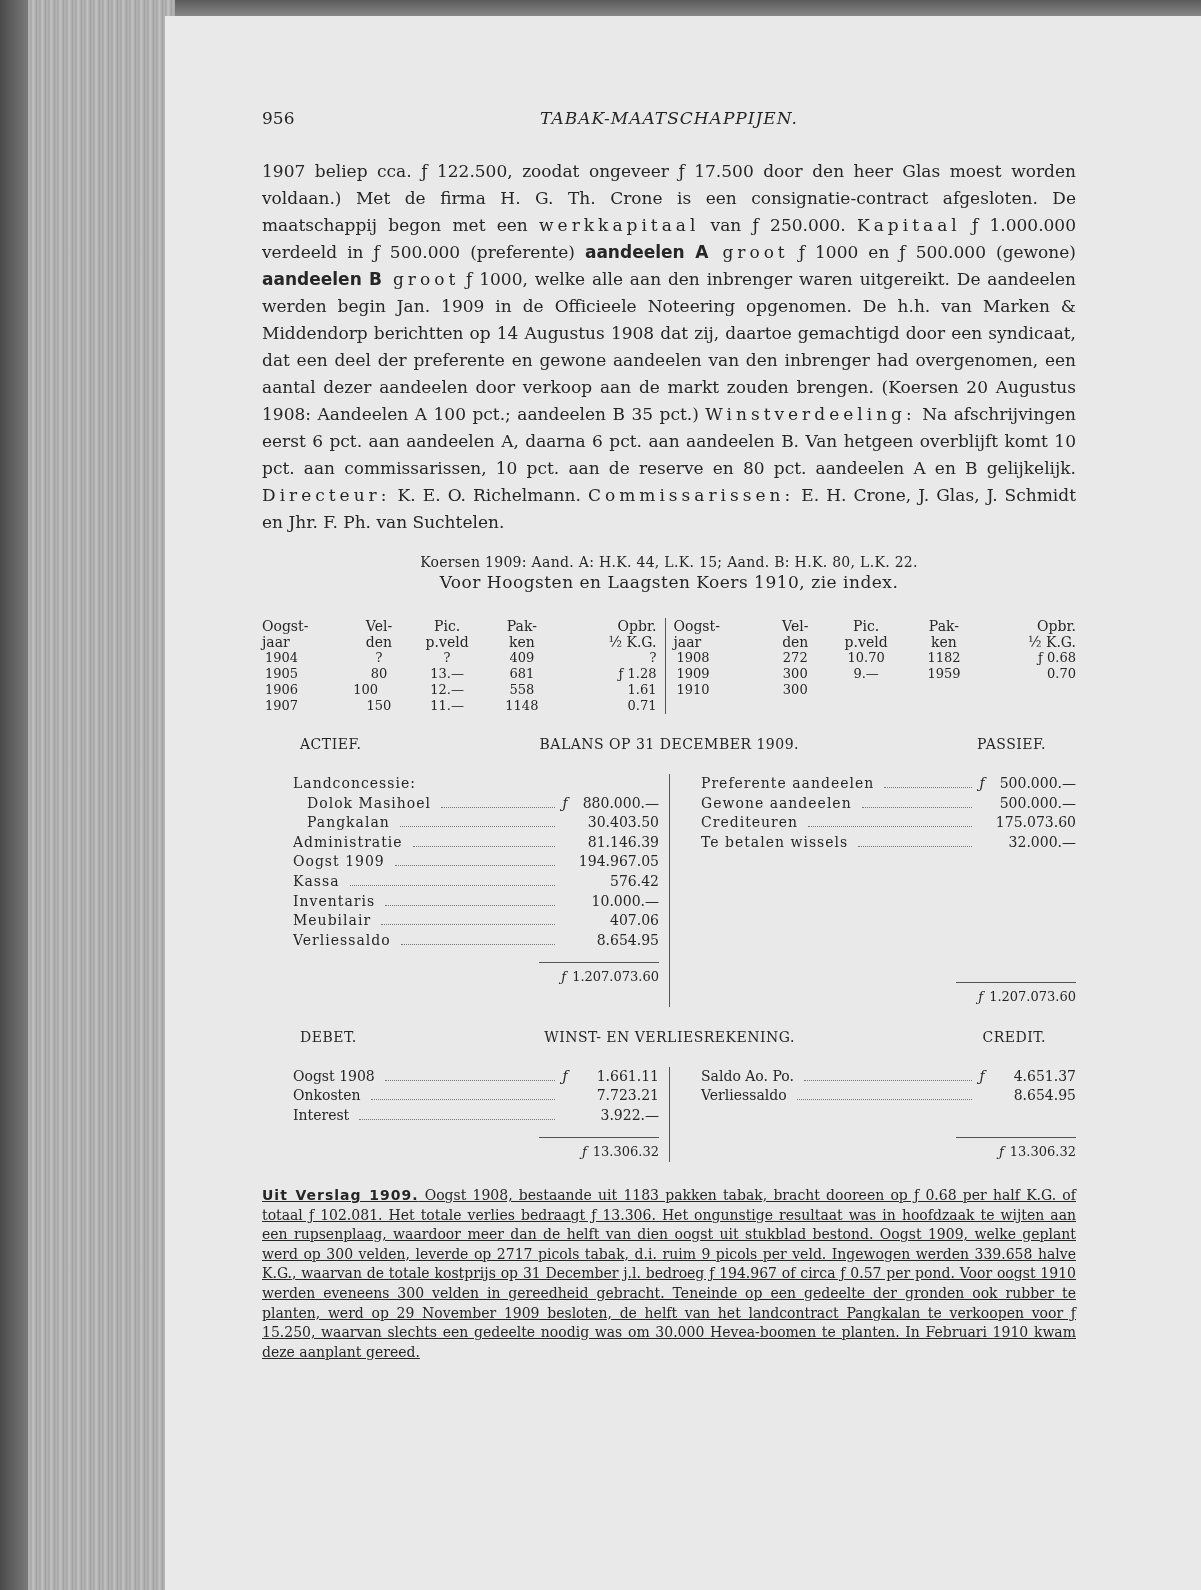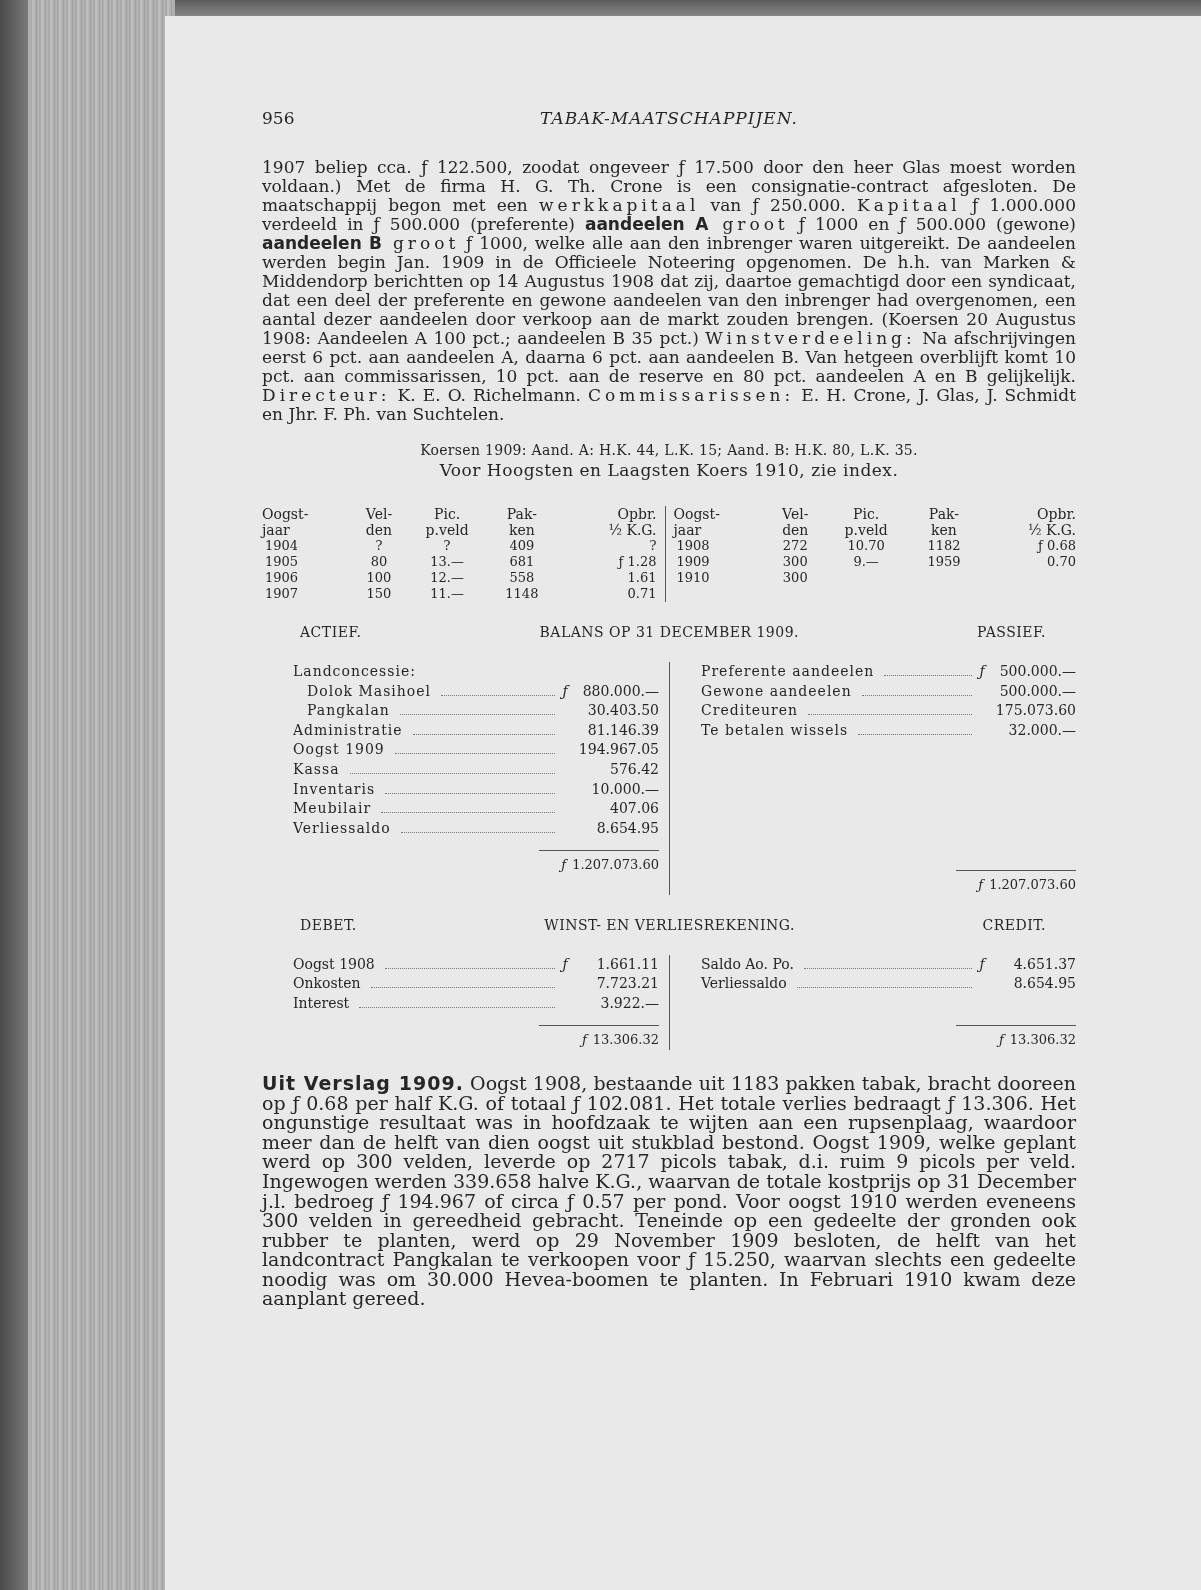--- a/index.html
+++ b/index.html
@@ -32,21 +32,21 @@
   .header {
     position:relative; height:30px; font-size:17px;
   }
   .page-number { position:absolute; left:0; top:0; }
   .running-title {
     position:absolute; left:0; right:0; top:0; text-align:center;
     font-style:italic; letter-spacing:1px;
   }
   .body-text {
     margin-top:20px;
-    font-size:17px; line-height:19px; text-align:justify;
+    font-size:17px; line-height:27px; text-align:justify;
     text-align-last:left;
   }
   .body-text p { margin:0; }
   .spaced { letter-spacing:4px; }
   .bold-sans { font-family:"DejaVu Sans", sans-serif; font-weight:bold; }
   .centered { text-align:center; }
   .koersen-line { font-size:14px; margin-top:18px; letter-spacing:0.3px; }
   .index-line { font-size:17px; margin-top:2px; letter-spacing:0.5px; }
 
   .harvest {
@@ -73,42 +73,42 @@
   .lrow { display:flex; align-items:baseline; white-space:nowrap;margin-left:31px; }
   .lrow .lbl { letter-spacing:1px; }
   .lrow .lbl.indent { padding-left:14px; }
   .lrow .dots { flex:1; border-bottom:1px dotted #777; margin:0 4px 4px 10px; height:1px; }
   .lrow .cur { width:12px; text-align:center; font-style:italic; }
   .lrow .amt { width:88px; text-align:right; }
   .rule { margin-left:auto; width:120px; border-top:1.5px solid #555; margin-top:12px; }
   .total { text-align:right; margin-top:4px; font-size:13px; }
   .total .cur { font-style:italic; margin-right:6px; }
 
-  .report { margin-top:24px; font-size:19px; line-height:19.6px; text-align:justify; }
+  .report { margin-top:24px; font-size:14px; line-height:19.6px; text-align:justify;text-decoration:underline; }
   .report .lead { font-family:"DejaVu Sans", sans-serif; font-weight:bold; letter-spacing:1px; }
 </style>
 </head>
 <body>
 
 <div class="top-edge"></div>
 <div class="book-edge"></div>
 <div class="page"></div>
 
 <div class="content">
 
   <div class="header">
     <span class="page-number">956</span>
     <span class="running-title">TABAK-MAATSCHAPPIJEN.</span>
   </div>
 
   <div class="body-text">
     <p><span>1907 beliep cca. </span><span>ƒ 122.500, zoodat ongeveer ƒ 17.500 door den heer Glas moest worden voldaan.) Met de firma H. G. Th. Crone is een consignatie-contract afgesloten. De maatschappij begon met een </span><span class="spaced">werkkapitaal</span><span> van ƒ 250.000. </span><span class="spaced">Kapitaal</span><span> ƒ 1.000.000 verdeeld in ƒ 500.000 (preferente) </span><span class="bold-sans">aandeelen A</span><span class="spaced"> groot</span><span> ƒ 1000 en ƒ 500.000 (gewone) </span><span class="bold-sans">aandeelen B</span><span class="spaced"> groot</span><span> ƒ 1000, welke alle aan den inbrenger waren uitgereikt. De aandeelen werden begin Jan. 1909 in de Officieele Noteering opgenomen. De h.h. van Marken &amp; Middendorp berichtten op 14 Augustus 1908 dat zij, daartoe gemachtigd door een syndicaat, dat een deel der preferente en gewone aandeelen van den inbrenger had overgenomen, een aantal dezer aandeelen door verkoop aan de markt zouden brengen. (Koersen 20 Augustus 1908: Aandeelen A 100 pct.; aandeelen B 35 pct.) </span><span class="spaced">Winstverdeeling:</span><span> Na afschrijvingen eerst 6 pct. aan aandeelen A, daarna 6 pct. aan aandeelen B. Van hetgeen overblijft komt 10 pct. aan commissarissen, 10 pct. aan de reserve en 80 pct. aandeelen A en B gelijkelijk. </span><span class="spaced">Directeur:</span><span> K. E. O. Richelmann. </span><span class="spaced">Commissarissen:</span><span> E. H. Crone, J. Glas, J. Schmidt en Jhr. F. Ph. van Suchtelen.</span></p>
   </div>
 
-  <div class="centered koersen-line">Koersen 1909: Aand. A: H.K. 44, L.K. 15; Aand. B: H.K. 80, L.K. 35.</div>
+  <div class="centered koersen-line">Koersen 1909: Aand. A: H.K. 44, L.K. 15; Aand. B: H.K. 80, L.K. 22.</div>
   <div class="centered index-line">Voor Hoogsten en Laagsten Koers 1910, zie index.</div>
 
   <div class="harvest">
     <div class="harvest-half left">
       <table>
         <tbody>
             <tr>
           <th style="text-align:left">Oogst-</th>
           <th>Vel-</th>
           <th>Pic.</th>
@@ -131,21 +131,21 @@
         </tr>
         <tr>
           <td style="padding-left:3px">1905</td>
           <td style="text-align:center">80</td>
           <td style="text-align:center">13.—</td>
           <td style="text-align:center">681</td>
           <td style="text-align:right;padding-right:8px">ƒ 1.28</td>
         </tr>
         <tr>
           <td style="padding-left:3px">1906</td>
-          <td style="text-align:center">100</td>
+          <td style="">100</td>
           <td style="text-align:center">12.—</td>
           <td style="text-align:center">558</td>
           <td style="text-align:right;padding-right:8px">1.61</td>
         </tr>
         <tr>
           <td style="padding-left:3px">1907</td>
           <td style="text-align:center">150</td>
           <td style="text-align:center">11.—</td>
           <td style="text-align:center">1148</td>
           <td style="text-align:right;padding-right:8px">0.71</td>

